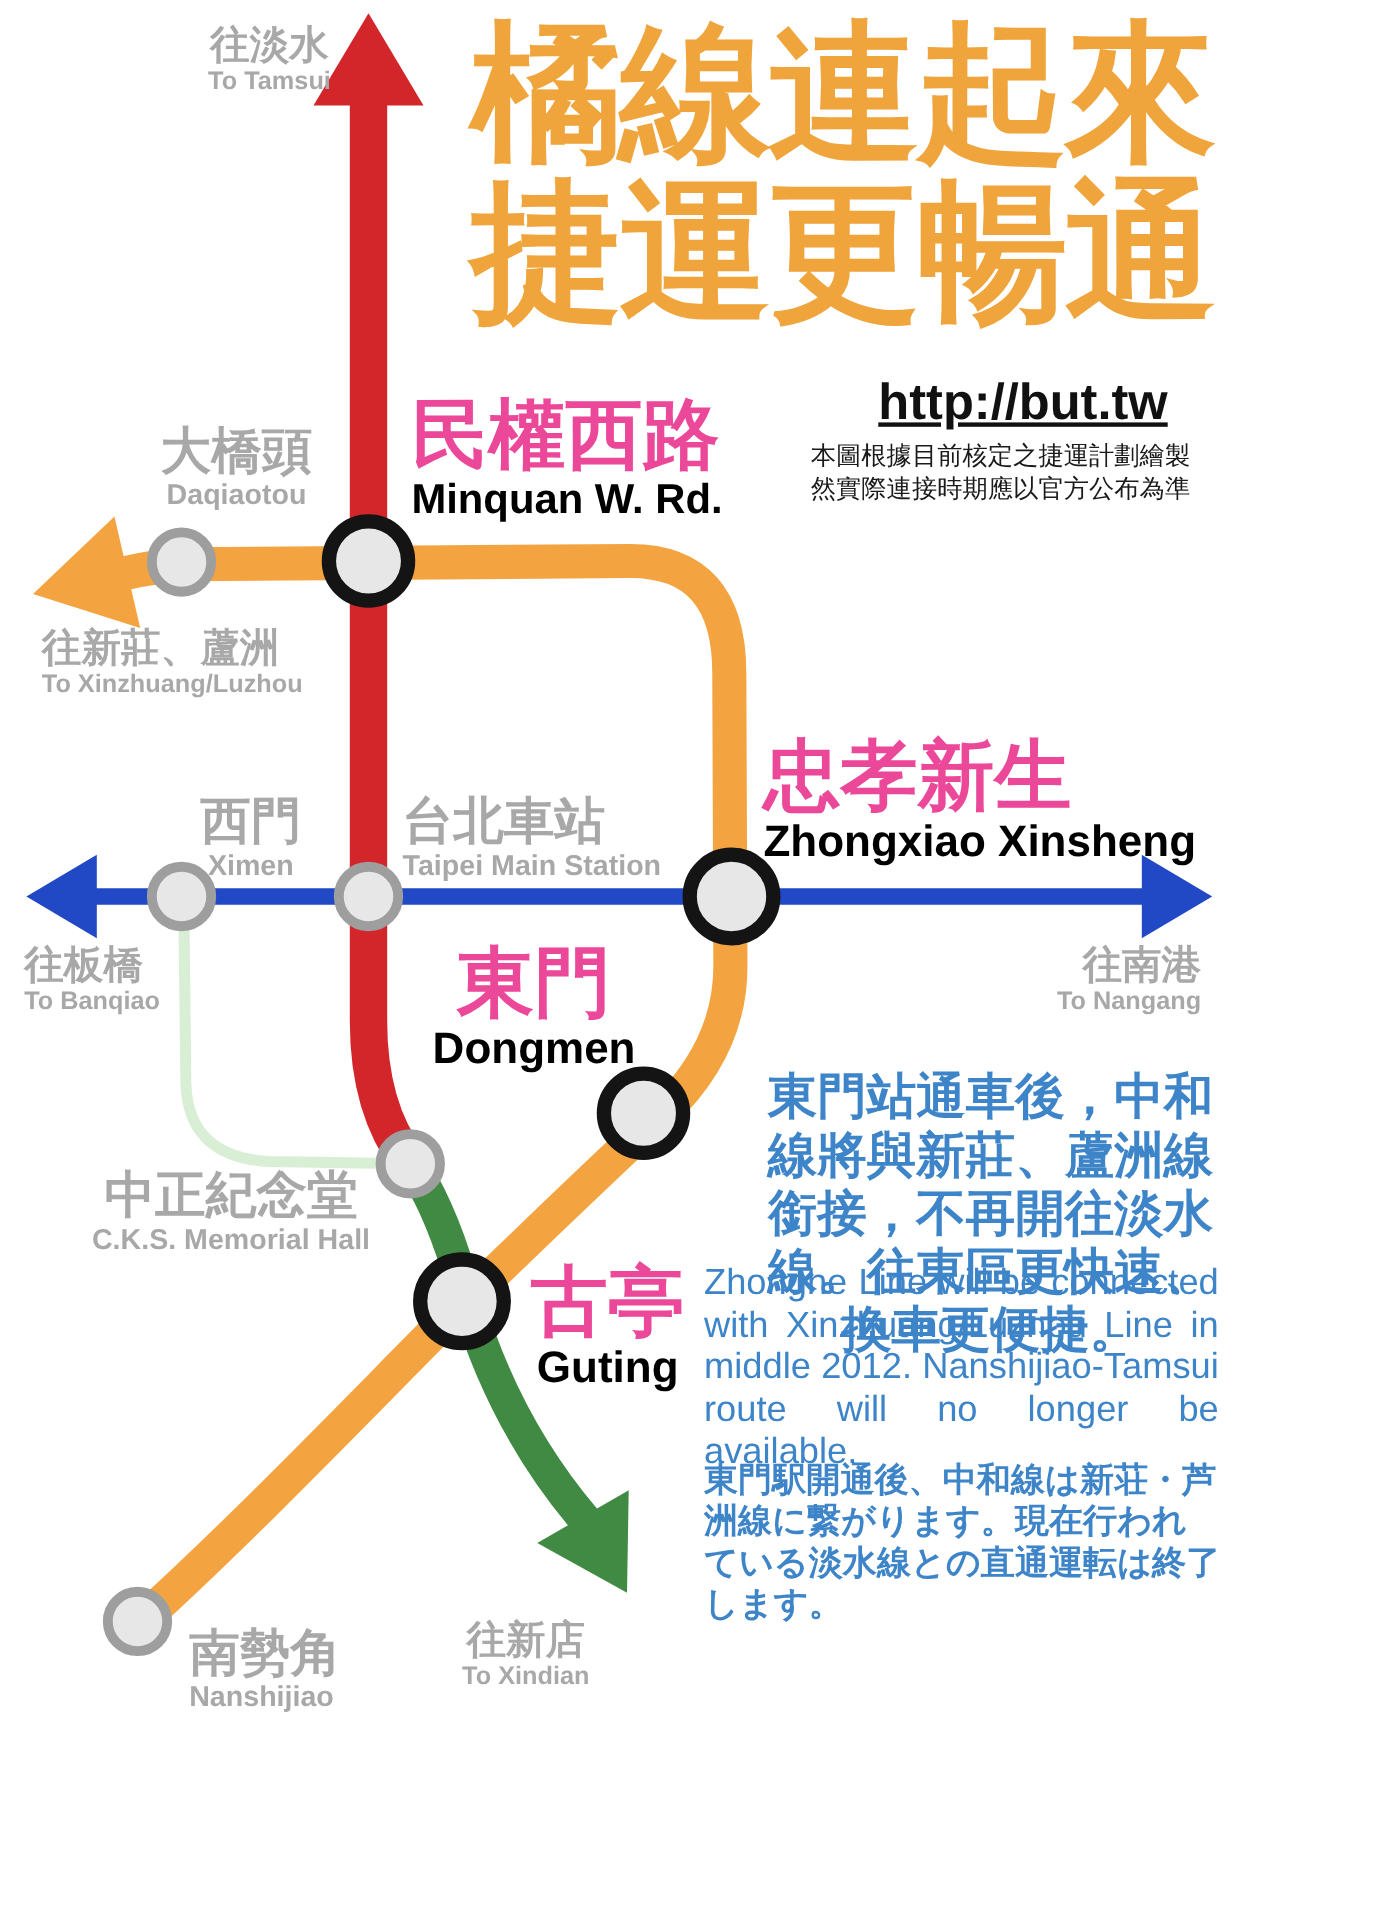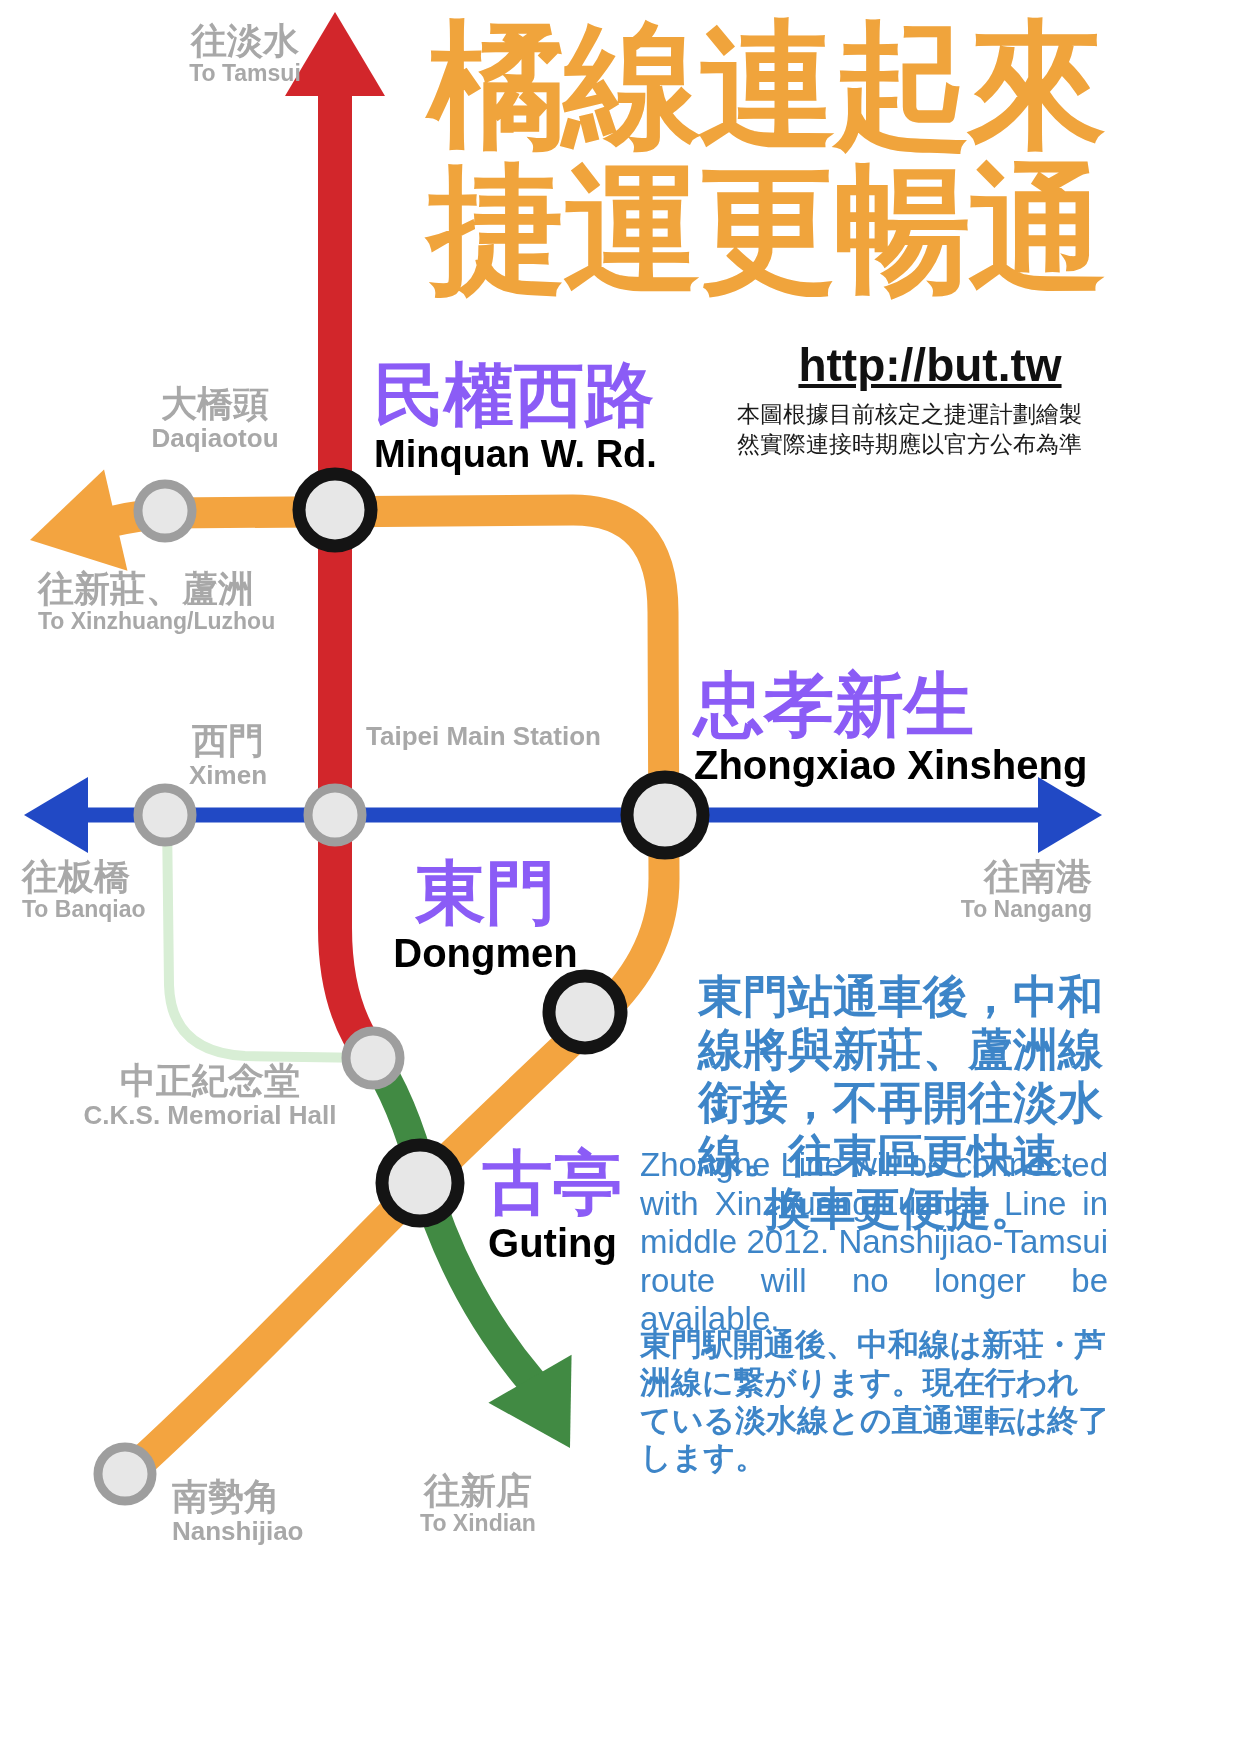--- a/index.html
+++ b/index.html
@@ -26,23 +26,23 @@
   .fill-green  { fill: var(--line-green); }
 
   
   .st { fill: var(--station-fill); }
   .st.gray  { stroke: var(--ring-gray);  stroke-width: 9; }
   .st.black { stroke: var(--ring-black); stroke-width: 13; }
 
   
   .lbl { position: absolute; line-height: 1.08; white-space: nowrap; }
   .wrap { white-space: normal; }
-  .zh-big  { font-size: 70px; font-weight: 900; color: #8b5cf6; }
+  .zh-big  { font-size: 70px; font-weight: 900; color: #ec4899; }
   .en-big  { font-size: 38px; font-weight: 700; color: #000000; }
-  .zh-gray { font-size: 36px; font-weight: 700; color: var(--gray-label); }
+  .zh-gray { font-size: 46px; font-weight: 700; color: var(--gray-label); }
   .en-gray { font-size: 26px; font-weight: 700; color: var(--gray-label); }
   .dest-zh { font-size: 36px; font-weight: 700; color: var(--gray-label); }
   .dest-en { font-size: 23px; font-weight: 700; color: var(--gray-label); }
   .center { text-align: center; }
   .right  { text-align: right; }
 
   .poster-title {
     position: absolute; left: 428px; top: 14px;
     font-size: 138px; font-weight: 900; line-height: 1.04;
     color: var(--title-orange); letter-spacing: -3px; white-space: nowrap;
@@ -135,20 +135,21 @@
     <div class="zh-gray">大橋頭</div>
     <div class="en-gray">Daqiaotou</div>
   </div>
 
   <div class="lbl center" style="left:138px; top:722px; width:180px;">
     <div class="zh-gray">西門</div>
     <div class="en-gray">Ximen</div>
   </div>
 
   <div class="lbl" style="left:366px; top:722px;">
+    <div class="zh-gray">台北車站</div>
     <div class="en-gray">Taipei Main Station</div>
   </div>
 
   <div class="lbl center" style="left:65px; top:1062px; width:290px;">
     <div class="zh-gray">中正紀念堂</div>
     <div class="en-gray">C.K.S. Memorial Hall</div>
   </div>
 
   <div class="lbl" style="left:172px; top:1478px;">
     <div class="zh-gray">南勢角</div>

